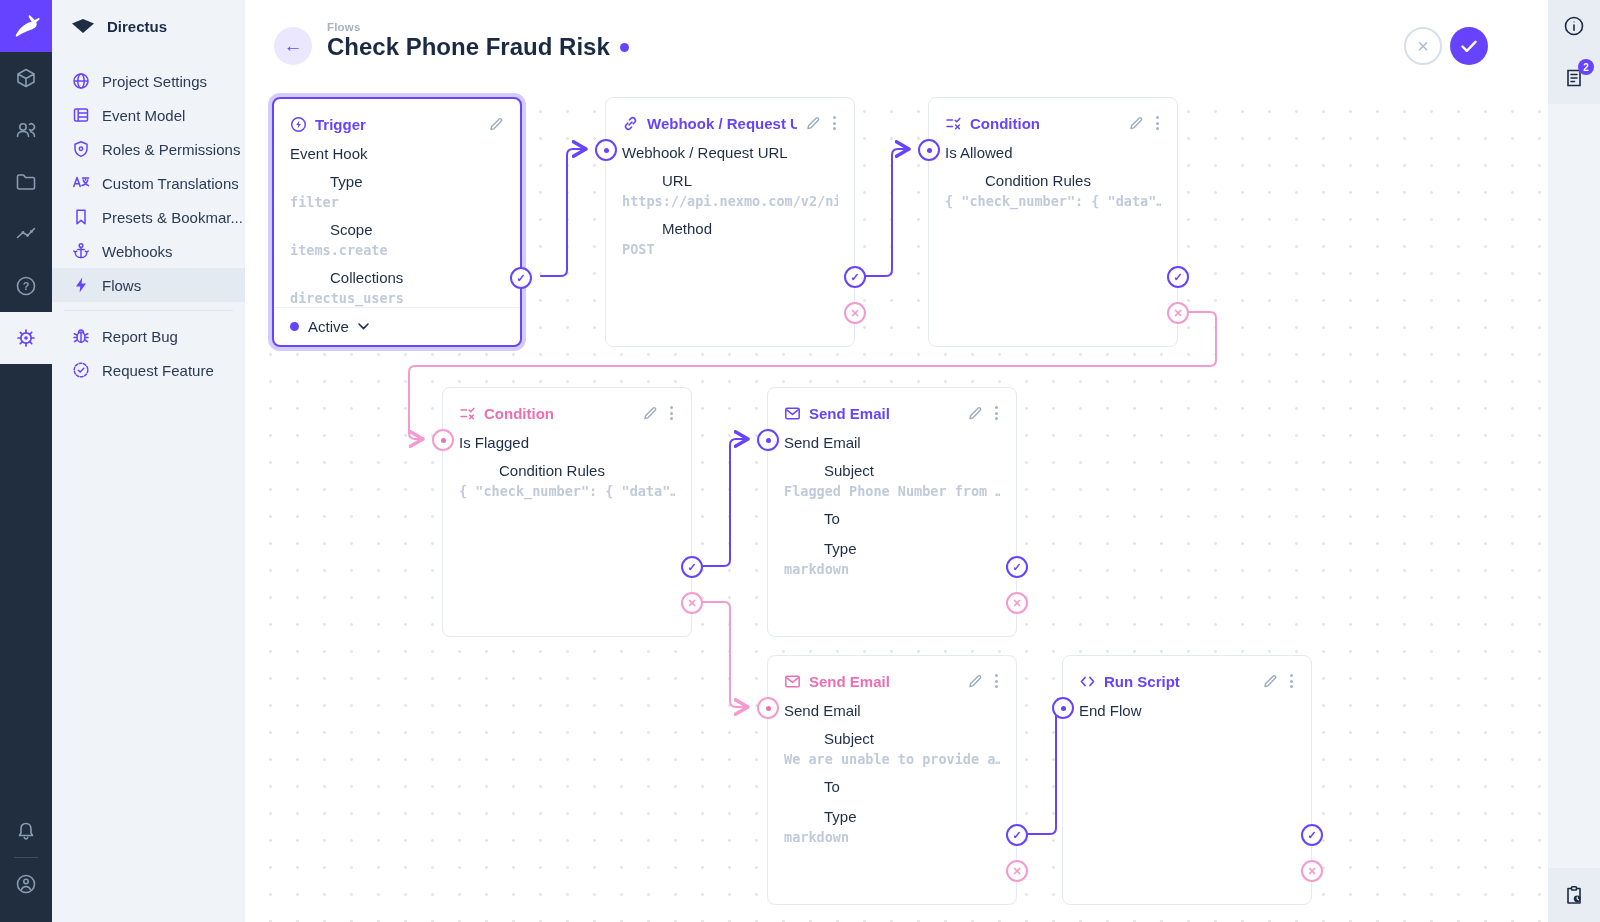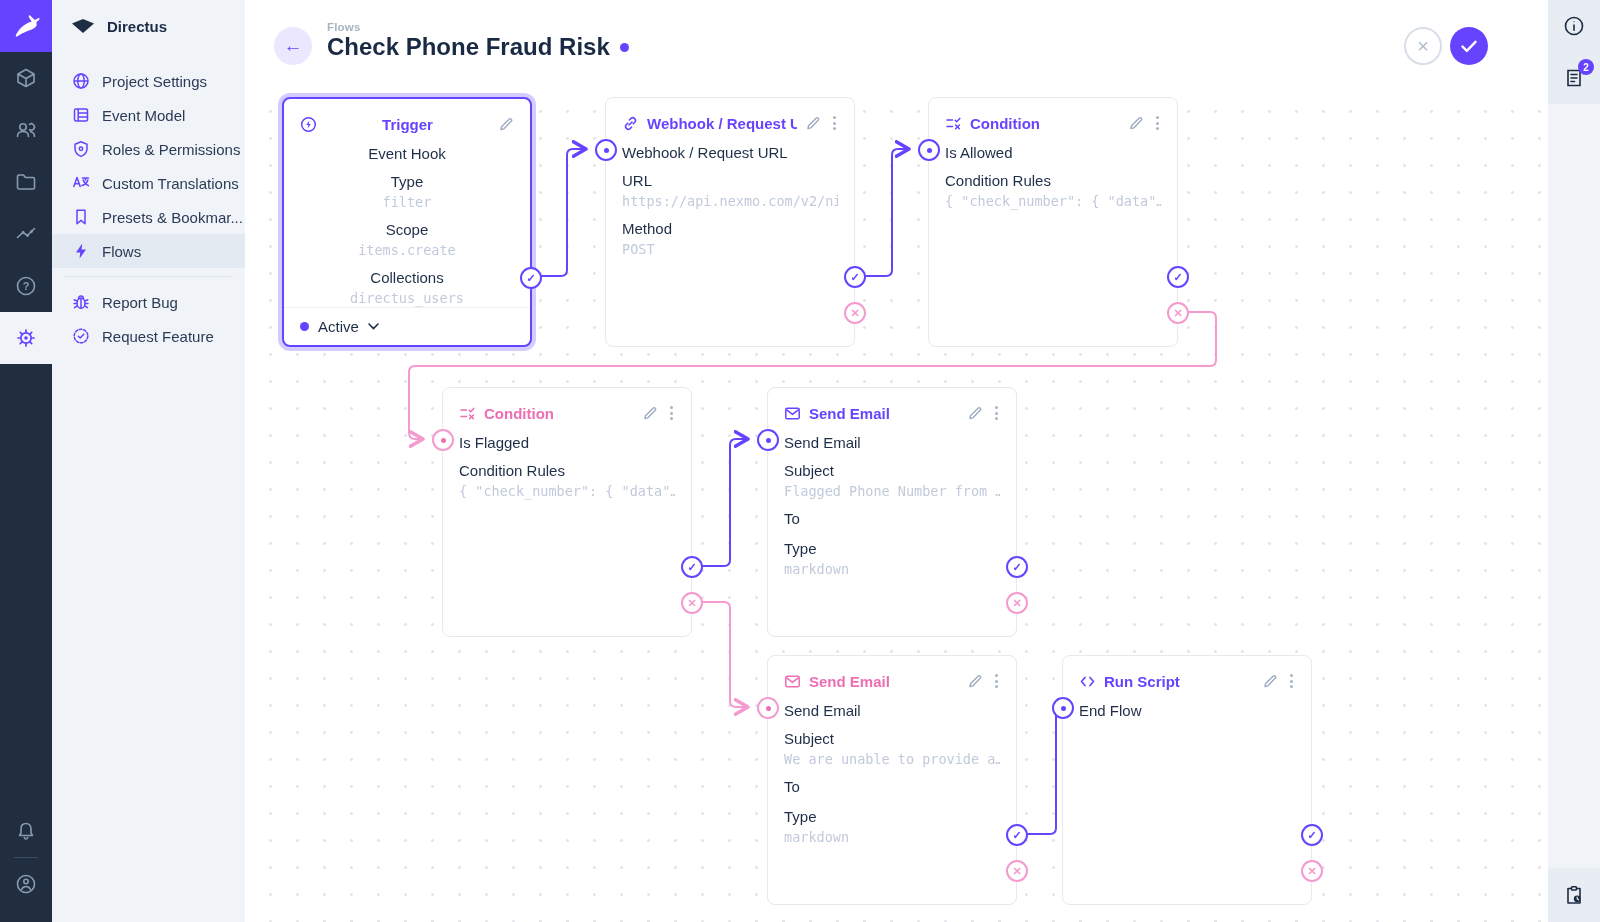--- a/index.html
+++ b/index.html
@@ -71,24 +71,24 @@
   .n-title { font-size:15px; font-weight:bold; flex:1; white-space:nowrap;
     overflow:hidden; }
   .node.accent-purple .n-title, .node.accent-purple .n-icon { color:#6644ff; }
   .node.accent-pink  .n-title, .node.accent-pink  .n-icon  { color:#ee6eb3; }
   .n-actions { display:flex; align-items:center; gap:10px; margin-left:8px; }
   .pencil { width:16px; height:16px; color:#9cabc0; cursor:pointer; }
   .kebab { display:flex; flex-direction:column; gap:2.5px; padding:2px; cursor:pointer; }
   .kebab i { width:3px; height:3px; border-radius:50%; background:#a6b4c6; }
   .n-row { font-size:15px; line-height:20px; color:#1f2e48; white-space:nowrap;
     overflow:hidden; }
-  .n-row.label { margin-top:8px; font-weight:500; }
+  .n-row.label { margin-top:8px; font-weight:500;margin-left:40px; }
   .n-row.label + .n-row.label { margin-top:10px; }
   .n-row.mono { font-family:"DejaVu Sans Mono", monospace; font-size:13.5px;
-    color:#c1cadb; }
+    color:#c1cadb;font-weight:bold; }
   .node-footer { position:absolute; left:0; right:0; bottom:0; height:38px;
     border-top:1px solid #eef1f6; display:flex; align-items:center; gap:9px;
     padding:0 16px; cursor:pointer; }
   .status-dot { width:9px; height:9px; border-radius:50%; background:#6644ff; }
   .status-lbl { font-size:15px; font-weight:500; color:#1f2e48; }
 
   
   .port { position:absolute; width:22px; height:22px; border-radius:50%;
     background:#fff; border:2px solid; display:flex; align-items:center;
     justify-content:center; z-index:3; cursor:pointer; }
@@ -216,20 +216,28 @@
       <path d="M1.8 12.5 L5 3.5 L8.2 12.5 M2.9 9.8 H7.1"></path>
       <path d="M10.5 4 H16.5 M13.5 4 V6 M15.8 6 C15 9 12.5 11 10 11.6 M11.2 6 C12 8.4 14 10.6 16.5 11.6"></path>
     </svg>
     <span class="lbl">Custom Translations</span>
   </div>
   <div class="nav-item">
     <svg class="nav-icon" viewBox="0 0 18 18" fill="none" stroke="#6644ff" stroke-width="1.5" stroke-linejoin="round">
       <path d="M5 2.2 H13 V15.8 L9 12.4 L5 15.8 Z"></path>
     </svg>
     <span class="lbl">Presets &amp; Bookmar...</span>
+  </div>
+  <div class="nav-item">
+    <svg class="nav-icon" viewBox="0 0 18 18" fill="none" stroke="#6644ff" stroke-width="1.5" stroke-linecap="round">
+      <circle cx="9" cy="3.6" r="1.8"></circle>
+        <path d="M9 5.4 V15.6 M5.8 7.6 H12.2"></path>
+      <path d="M3.2 10.2 C3.2 13.6 5.8 15.6 9 15.6 C12.2 15.6 14.8 13.6 14.8 10.2 M3.2 10.2 L1.8 9 M3.2 10.2 L4.8 9.2 M14.8 10.2 L16.2 9 M14.8 10.2 L13.2 9.2"></path>
+    </svg>
+    <span class="lbl">Webhooks</span>
   </div>
   <div class="nav-item active">
     <svg class="nav-icon" viewBox="0 0 18 18">
       <path d="M10.2 1.5 L4 10.5 H8.2 L7.6 16.5 L14 7.5 H9.6 Z" fill="#6644ff"></path>
     </svg>
     <span class="lbl">Flows</span>
   </div>
   <div class="side-divider"></div>
   <div class="nav-item">
     <svg class="nav-icon" viewBox="0 0 18 18" fill="none" stroke="#6644ff" stroke-width="1.5" stroke-linecap="round">
@@ -263,21 +271,21 @@
     <g fill="none" stroke-width="2" stroke-linecap="round">
       <path stroke="#6644ff" marker-end="url(#arr-p)" d="M296 276 H316 Q322 276 322 270 V155 Q322 149 328 149 H341"></path>
       <path stroke="#6644ff" marker-end="url(#arr-p)" d="M621 276 H641 Q647 276 647 270 V155 Q647 149 653 149 H664"></path>
       <path stroke="#f59ace" marker-end="url(#arr-k)" d="M944 312 H965 Q971 312 971 318 V360 Q971 366 965 366 H170 Q164 366 164 372 V433 Q164 439 170 439 H178"></path>
       <path stroke="#6644ff" marker-end="url(#arr-p)" d="M458 566 H479 Q485 566 485 560 V445 Q485 439 491 439 H503"></path>
       <path stroke="#f59ace" marker-end="url(#arr-k)" d="M458 602 H479 Q485 602 485 608 V701 Q485 707 491 707 H503"></path>
       <path stroke="#6644ff" marker-end="url(#arr-p)" d="M783 834 H805 Q811 834 811 828 V713 Q811 707 817 707 H826"></path>
     </g>
   </svg>
 
-  <div class="node selected accent-purple" style="left:37px; top:97px;text-align:center;">
+  <div class="node selected accent-purple" style="left:27px; top:97px;">
     <div class="node-head">
       <svg class="n-icon" viewBox="0 0 17 17" fill="none" stroke="currentColor" stroke-width="1.5">
         <circle cx="8.5" cy="8.5" r="6.8"></circle>
         <path d="M9.4 4.6 L6.2 9 H8.3 L7.6 12.4 L10.8 8 H8.7 Z" fill="currentColor" stroke="none"></path>
       </svg>
       <span class="n-title">Trigger</span>
       <span class="n-actions">
         <svg class="pencil" viewBox="0 0 16 16" fill="none" stroke="currentColor" stroke-width="1.4" stroke-linejoin="round">
           <path d="M3 13.5 L3.5 10.8 L11.3 3 A1.5 1.5 0 0 1 13.4 5.1 L5.7 12.9 L3 13.5 Z"></path>
         </svg>

